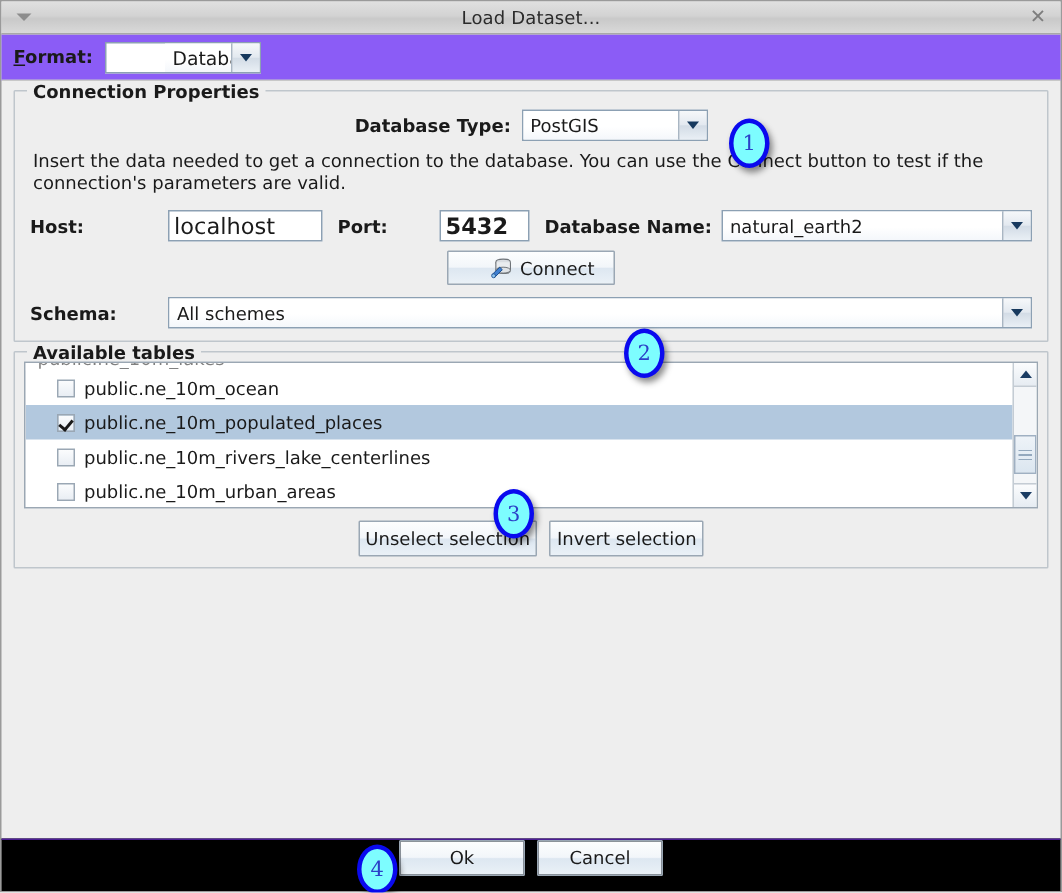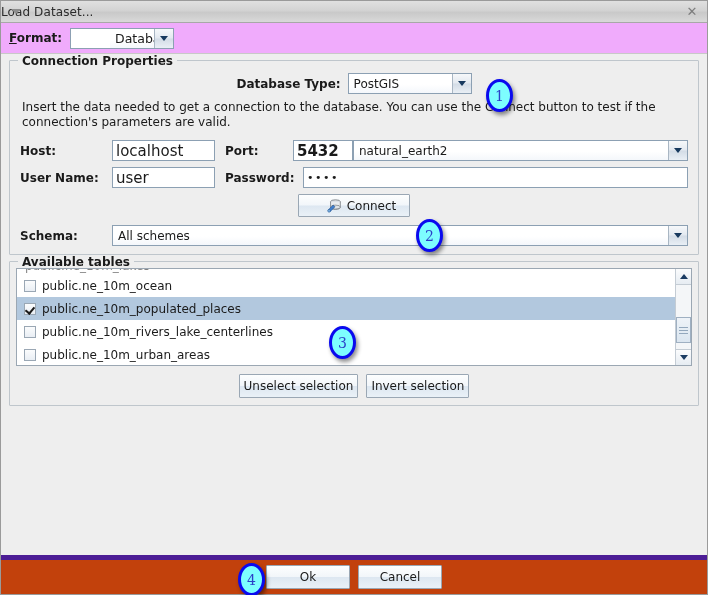--- a/index.html
+++ b/index.html
@@ -26,21 +26,21 @@
 
   
   .titlebar {
     position: relative;
     height: 21px;
     flex: 0 0 21px;
     background: linear-gradient(to bottom, #e0e0e0 0%, #d3d3d3 45%, #c9c9c9 55%, #d9d9d9 100%);
     border-bottom: 1px solid #a8a8a8;
     display: flex;
     align-items: center;
-    justify-content: flex-start;
+    justify-content: center;
   }
   .title-text {
     font-size: 12px;
     color: #2b2b2b;
     letter-spacing: 0.1px;
   }
   .tb-menu {
     position: absolute;
     left: 9px; top: 50%;
     transform: translateY(-50%);
@@ -64,21 +64,21 @@
     text-align: center;
     cursor: pointer;
   }
 
   
   .formatbar {
     flex: 0 0 30px;
     display: flex;
     align-items: center;
     padding-left: 8px;
-    background: #f0abfc;
+    background: #8b5cf6;
     border-bottom: 1px solid #c8c8c8;
   }
   .lbl {
     font-size: 12px;
     font-weight: bold;
     color: #1a1a1a;
     white-space: nowrap;
   }
   .lbl .mn { text-decoration: underline; }
 
@@ -253,21 +253,21 @@
     left: 8px; bottom: 1px;
     font-size: 12px;
     color: #1a1a1a;
     white-space: nowrap;
     opacity: 0.55;
   }
   .list-row {
     flex: 0 0 23px;
     display: flex;
     align-items: center;
-    padding-left: 7px;
+    padding-left: 21px;
     font-size: 12px;
     color: #1a1a1a;
     white-space: nowrap;
     cursor: pointer;
     position: relative;
   }
   .list-row.selected { background: #b2c8de; }
   .cb {
     width: 12px; height: 12px;
     box-sizing: border-box;
@@ -344,24 +344,24 @@
   .pk-label { margin-right: 8px; }
   .combo.pk-combo { flex: 1 1 auto; }
 
   .opt-row { display: flex; align-items: center; padding-left: 10px; }
   .opt-row .cb { margin-right: 7px; }
   .opt-label { font-size: 12px; color: #1a1a1a; }
 
   
   .footer {
     flex: 0 0 34px;
-    border-top: 5px solid #4c1d95;
-    background: #c2410c;
-    display: flex;
-    align-items: center;
+    border-top: 1px solid #4c1d95;
+    background: #000000;
+    display: flex;
+    align-items: flex-start;
     justify-content: center;
     gap: 8px;
     position: relative;
   }
   .footer .btn { width: 84px; height: 24px; padding: 0; }
 
   
   .badge {
     position: absolute;
     width: 27px; height: 33px;
@@ -425,34 +425,29 @@
         </div>
       </div>
 
       <div class="helptext">Insert the data needed to get a connection to the database. You can use the Connect button to test if the connection's parameters are valid.</div>
 
       <div class="field-row">
         <span class="lbl host-label">Host:</span>
         <div class="textfield host-input">localhost</div>
         <span class="lbl port-label">Port:</span>
         <div class="textfield port-input">5432</div>
+        <span class="lbl dbname-label">Database Name:</span>
         <div class="combo dbname-combo">
           <div class="val">natural_earth2</div>
           <div class="arrow">
               <i></i>
             </div>
         </div>
       </div>
 
-      <div class="field-row">
-        <span class="lbl user-label">User Name:</span>
-        <div class="textfield user-input">user</div>
-        <span class="lbl pass-label">Password:</span>
-        <div class="textfield pass-input">••••</div>
-      </div>
 
       <div class="connect-row">
         <div class="btn connect-btn">
           <span>
             <svg class="db-icon" viewBox="0 0 16 16">
               <ellipse cx="9" cy="4" rx="5.2" ry="2.1" fill="#d9dde2" stroke="#6f7479" stroke-width="0.8"></ellipse>
               <path d="M3.8 4 V10 C3.8 11.2 6.2 12.1 9 12.1 C11.8 12.1 14.2 11.2 14.2 10 V4" fill="#e9ecef" stroke="#6f7479" stroke-width="0.8"></path>
               <ellipse cx="9" cy="9.7" rx="5.2" ry="2.1" fill="#dfe3e7" stroke="#6f7479" stroke-width="0.7"></ellipse>
               <path d="M1 13 L6.6 7.6 L8.4 9.4 L2.9 14.9 Z" fill="#3f7fd0" stroke="#1d4f8f" stroke-width="0.7"></path>
               <circle cx="2.2" cy="13.7" r="1.4" fill="#8ec4f0" stroke="#1d4f8f" stroke-width="0.6"></circle>

